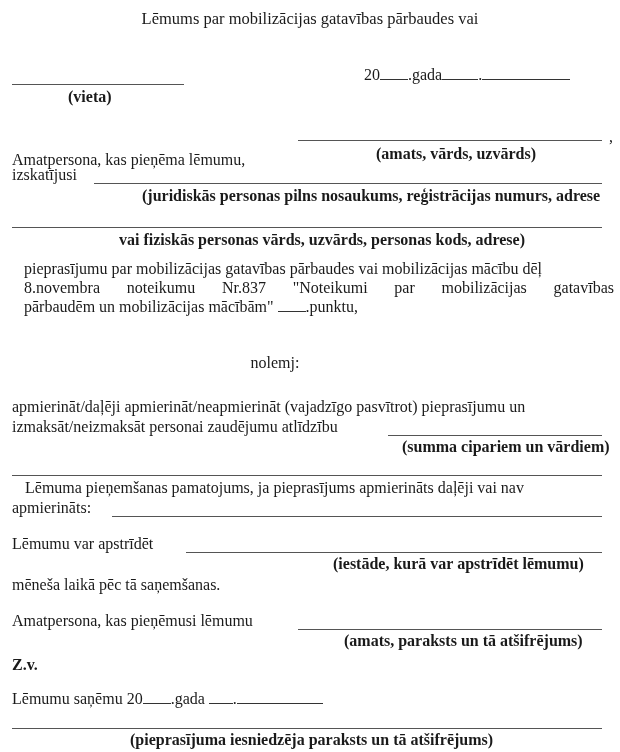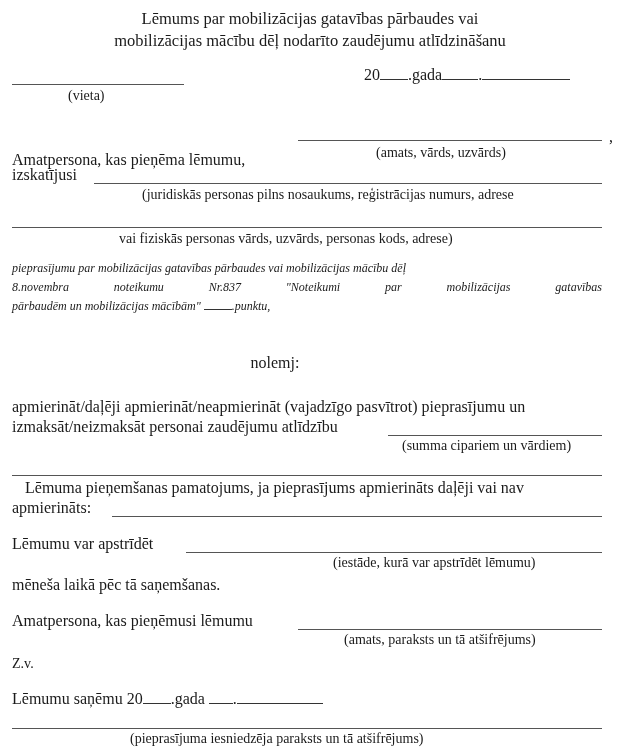--- a/index.html
+++ b/index.html
@@ -6,34 +6,33 @@
     body {
       width: 620px; height: 752px; position: relative; overflow: hidden;
       font-family: "Liberation Serif", serif; color: #1a1a1a;
     }
     .abs { position: absolute; }
     .title {
       left: 0; width: 620px; text-align: center; font-weight: normal;
       font-size: 16.5px; line-height: 22px; top: 8px;
     }
     .t { font-size: 16px; white-space: nowrap; }
-    .s { font-size: 14px; white-space: nowrap; }
+    .s { font-size: 16px; white-space: nowrap; font-weight: bold; }
     .line { position: absolute; height: 0; border-top: 1.3px solid #555; }
     .para {
-      left: 12px; width: 590px; font-size: 12px; line-height: 19px;
-      text-align: justify; text-align-last: left; font-style: italic;
+      left: 24px; width: 590px; font-size: 16px; line-height: 19px;
+      text-align: justify; text-align-last: left;
     }
     .blank { display: inline-block; border-bottom: 1.3px solid #333; vertical-align: baseline; height: 12px; }
   </style>
 </head>
 <body>
 
 <div class="abs title">
   <div>Lēmums par mobilizācijas gatavības pārbaudes vai</div>
-  <div>mobilizācijas mācību dēļ nodarīto zaudējumu atlīdzināšanu</div>
 </div>
 
 <div class="line" style="left:12px; top:84px; width:172px;"></div>
 <div class="abs s" style="left:68px; top:88px;">(vieta)</div>
 
 <div class="abs t" style="left:364px; top:66px;">
   <span>20</span><span class="blank" style="width:28px;"></span><span>.gada</span><span class="blank" style="width:36px;"></span><span>.</span><span class="blank" style="width:88px;"></span>
 </div>
 
 <div class="abs t" style="left:12px; top:124px;margin-top:27px;">Amatpersona, kas pieņēma lēmumu,</div>

